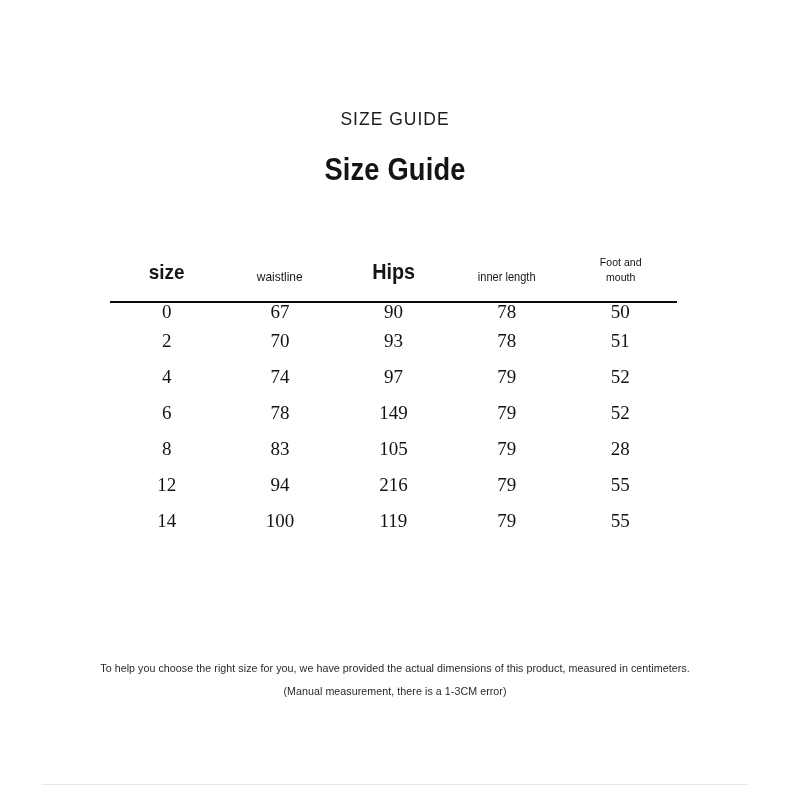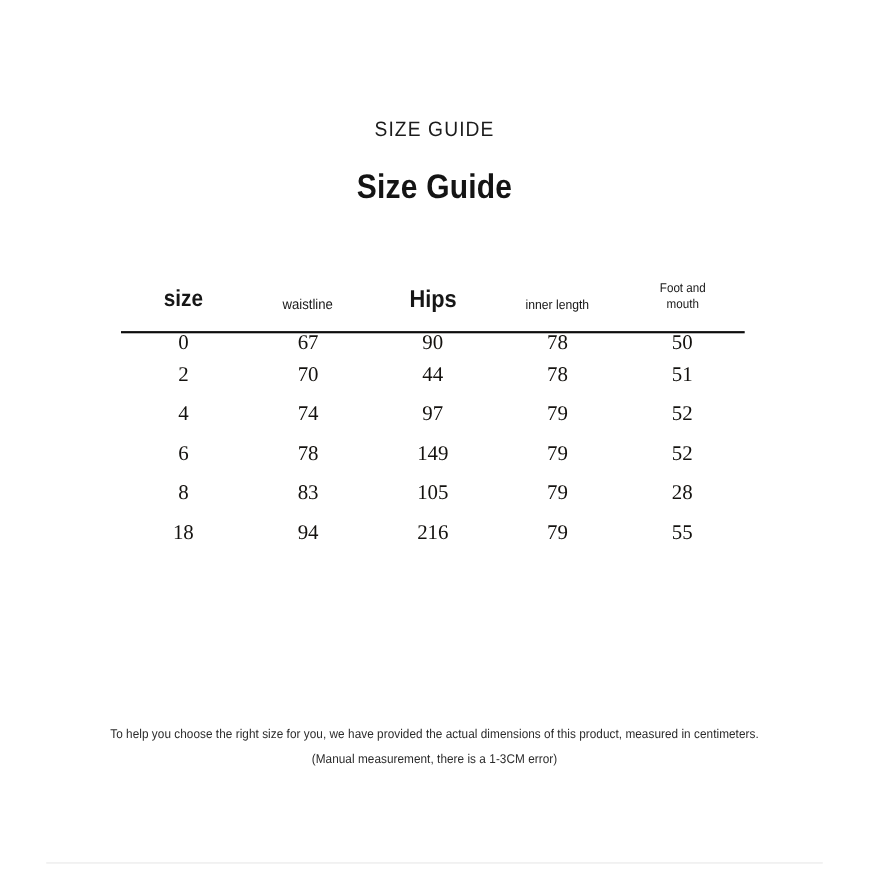--- a/index.html
+++ b/index.html
@@ -181,21 +181,21 @@
         <tr>
           <td>0</td>
           <td>67</td>
           <td>90</td>
           <td>78</td>
           <td>50</td>
         </tr>
         <tr>
           <td>2</td>
           <td>70</td>
-          <td>44</td>
+          <td>93</td>
           <td>78</td>
           <td>51</td>
         </tr>
         <tr>
           <td>4</td>
           <td>74</td>
           <td>97</td>
           <td>79</td>
           <td>52</td>
         </tr>
@@ -207,23 +207,30 @@
           <td>52</td>
         </tr>
         <tr>
           <td>8</td>
           <td>83</td>
           <td>105</td>
           <td>79</td>
           <td>28</td>
         </tr>
         <tr>
-          <td>18</td>
+          <td>12</td>
           <td>94</td>
           <td>216</td>
+          <td>79</td>
+          <td>55</td>
+        </tr>
+        <tr>
+          <td>14</td>
+          <td>100</td>
+          <td>119</td>
           <td>79</td>
           <td>55</td>
         </tr>
       </tbody>
     </table>
   </div>
 
   <div class="header-rule"></div>
 
   <div class="note note-1">To help you choose the right size for you, we have provided the actual dimensions of this product, measured in centimeters.</div>

